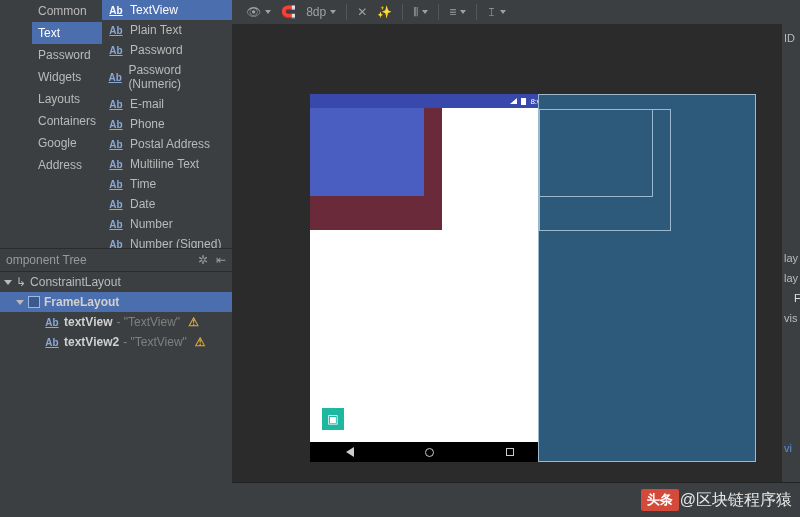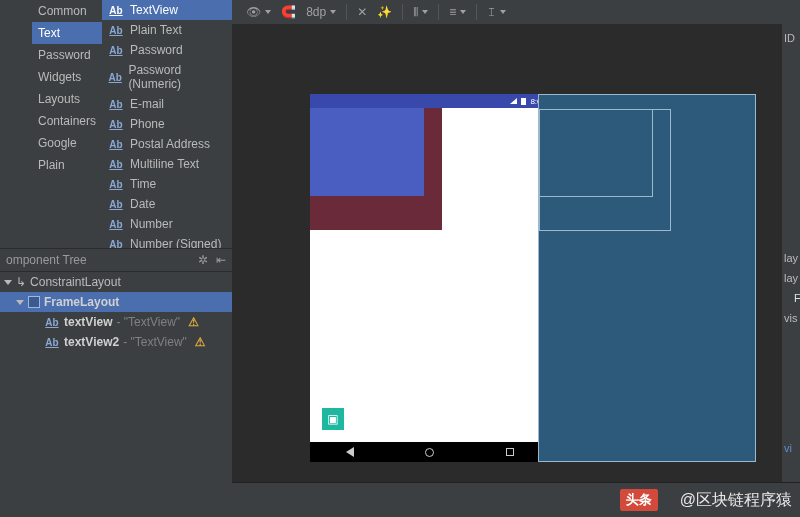--- a/index.html
+++ b/index.html
@@ -171,21 +171,21 @@
   .attrs .arow {
     padding: 4px 2px; font-size: 11px;
     white-space: nowrap; overflow: hidden;
   }
   .attrs .arow.link { color: #5a8dd6; }
   .attrs .arow.bold { font-weight: normal; color: #e0e0e0; padding-left: 12px; }
   .hgap { height: 200px; }
   .watermark {
     position: absolute; right: 8px; bottom: 6px;
     color: #e8e8e8; font-size: 16px;
-    display: flex; align-items: center; gap: 22px;
+    display: flex; align-items: center; gap: 1px;
   }
   .wm-logo {
     background: #d34a3a; color: #fff;
     padding: 2px 6px; font-size: 13px; font-weight: bold;
     border-radius: 2px;
   }
   .bottom-strip {
     position: absolute; left: 232px; right: 0; bottom: 0;
     height: 35px; background: #3c3f41;
     border-top: 1px solid #222;
@@ -197,21 +197,21 @@
 <div class="left-col">
   <div class="palette-row">
     <div class="palette-cats" id="palette-cats">
         <div class="cat">Common</div>
         <div class="cat sel">Text</div>
         <div class="cat">Password</div>
         <div class="cat">Widgets</div>
         <div class="cat">Layouts</div>
         <div class="cat">Containers</div>
         <div class="cat">Google</div>
-        <div class="cat">Plain</div>
+        <div class="cat">Address</div>
       </div>
     <div class="palette-items" id="palette-items">
         <div class="pitem sel">
           <span class="ab-icon">Ab</span>
           <span>TextView</span>
         </div>
         <div class="pitem">
           <span class="ab-icon">Ab</span>
           <span>Plain Text</span>
         </div>

